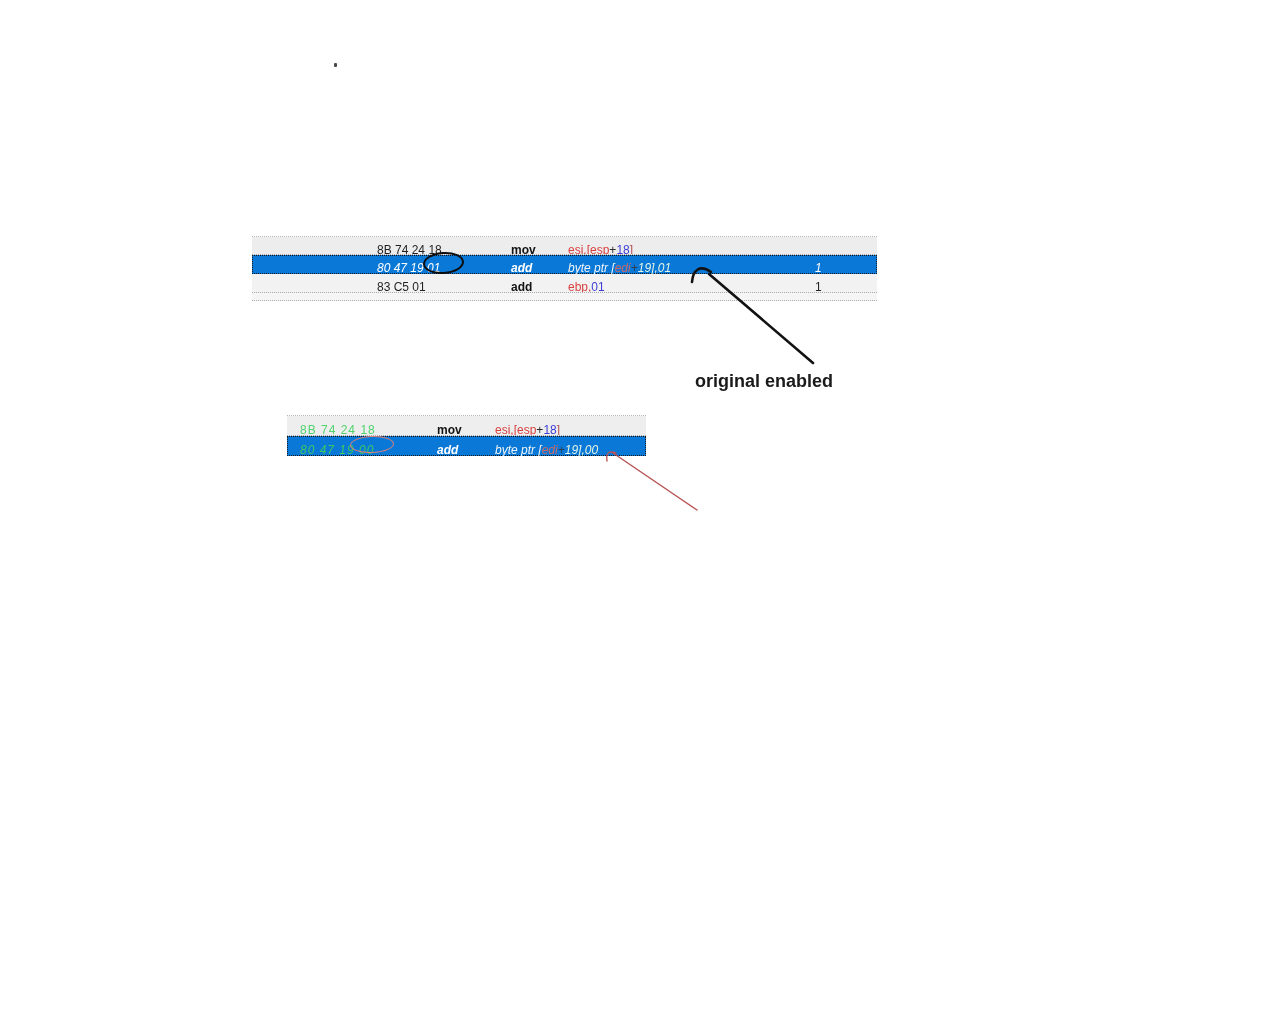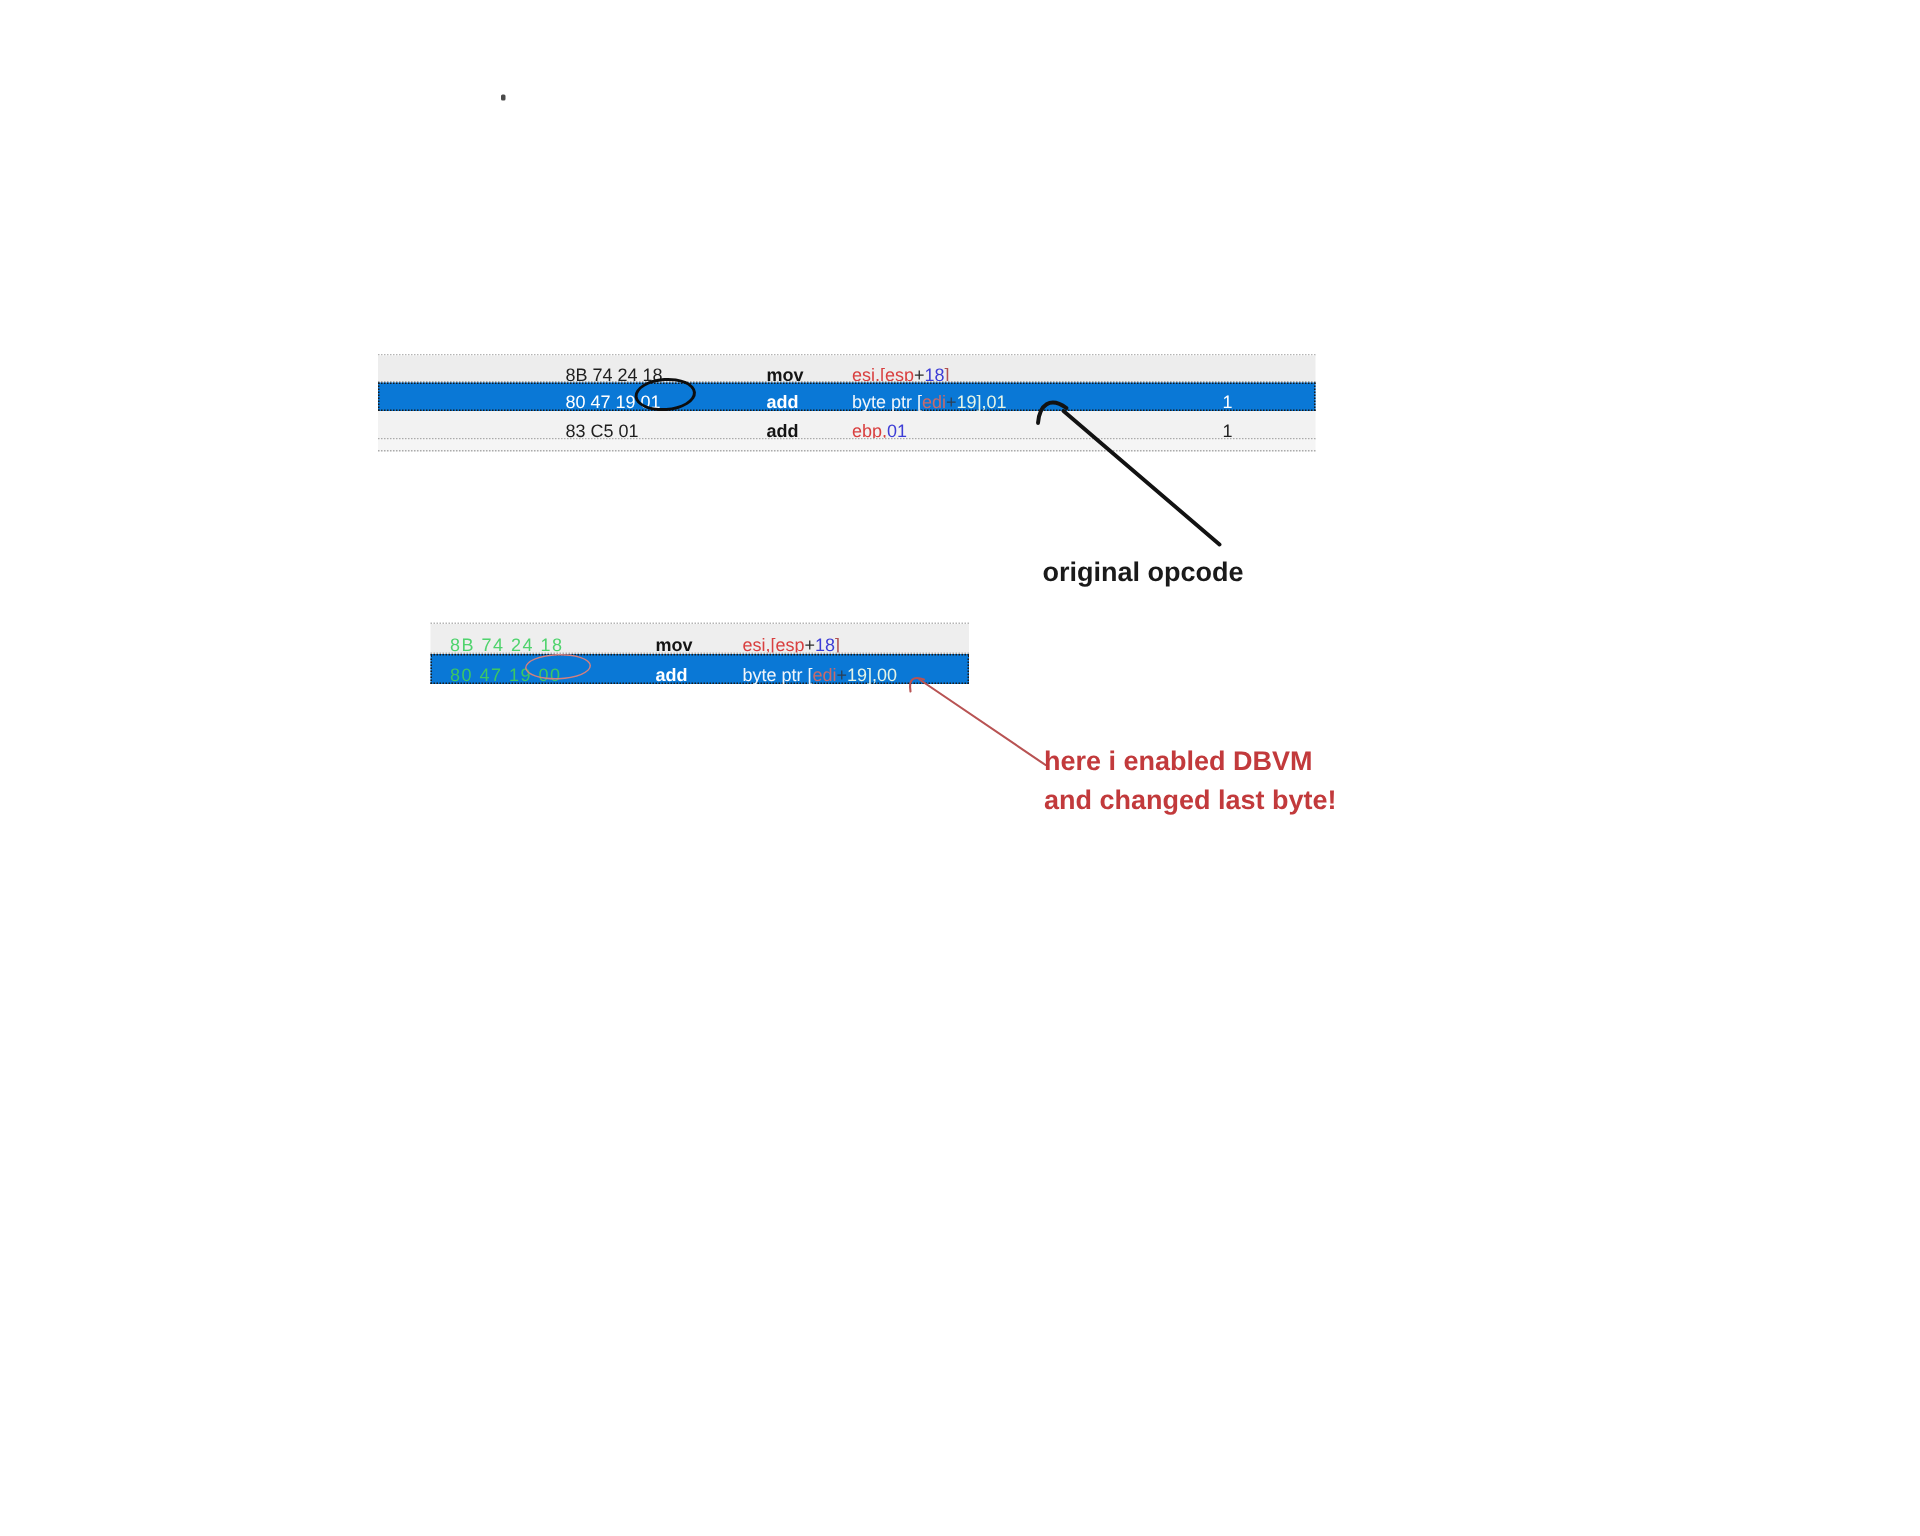--- a/index.html
+++ b/index.html
@@ -11,21 +11,21 @@
     position:absolute;left:334px;top:63px;width:3px;height:4px;
     background:#4a4a4a;border-radius:1px;
   }
   .dtable{
     position:absolute;border-top:1px dotted #b5b5b5;font-size:12px;
   }
   .drow{
     position:relative;box-sizing:border-box;border-bottom:1px dotted #ababab;
     overflow:hidden;white-space:pre;
   }
-  .drow.sel{border-bottom:none;outline:1px dotted #1a1a1a;outline-offset:-1px;}
+  .drow.sel{border-bottom:none;outline:1px dotted #1a1a1a;outline-offset:-1px;font-style:italic;}
   .dcell{position:absolute;top:4px;white-space:pre;}
   .opcode{font-weight:bold;text-align:center;}
   .ellipse{position:absolute;border-radius:50%;}
   .ellipse.black{
     left:423px;top:252px;width:37px;height:18px;
     border:2.5px solid var(--circle_black,#0d0d0d);transform:rotate(-4deg);
   }
   .ellipse.pink{
     left:350px;top:436px;width:42px;height:15px;
     border:1.5px solid var(--circle_pink,#d47f7f);transform:rotate(-2deg);
@@ -72,21 +72,17 @@
   <svg class="anno-svg" style="left:680px;top:258px;" width="150" height="115" viewBox="0 0 150 115">
     <path class="arrow-black-path" d="M12,24 C13,12 20,6 31,14"></path>
     <path class="arrow-black-path" d="M29,16 L133,105"></path>
   </svg>
 
   <svg class="anno-svg" style="left:600px;top:445px;" width="105" height="70" viewBox="0 0 105 70">
     <path class="arrow-red-path" d="M7,16 Q5,4 16,8"></path>
     <path class="arrow-red-path" d="M13,8 L97,65"></path>
   </svg>
 
-  <div class="lbl-original">original opcode</div>
+  <div class="lbl-original">original enabled</div>
 
-  <div class="lbl-dbvm">
-    <div>here i enabled DBVM</div>
-    <div>and changed last byte!</div>
-  </div>
 
 
 </div>
 
 </body></html>

